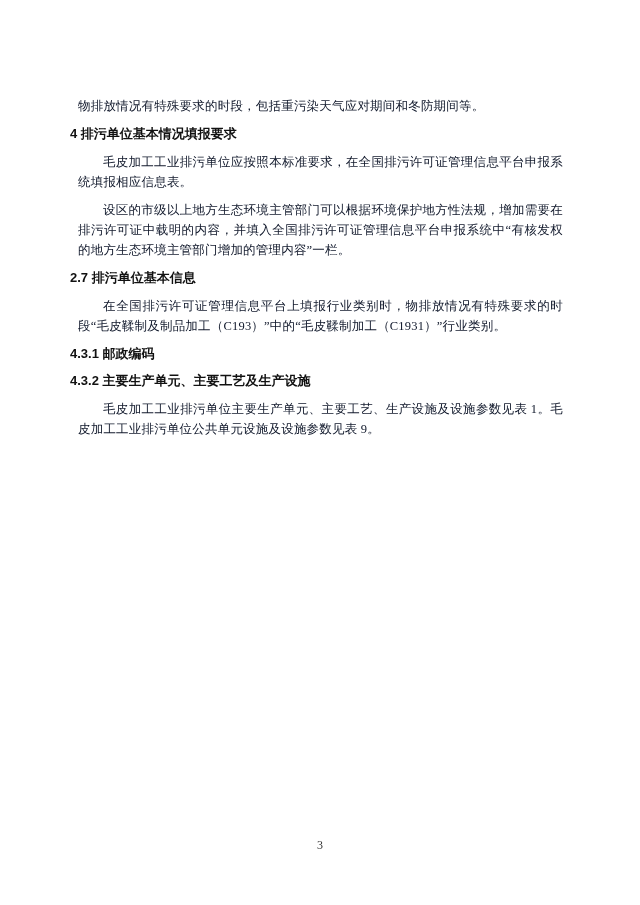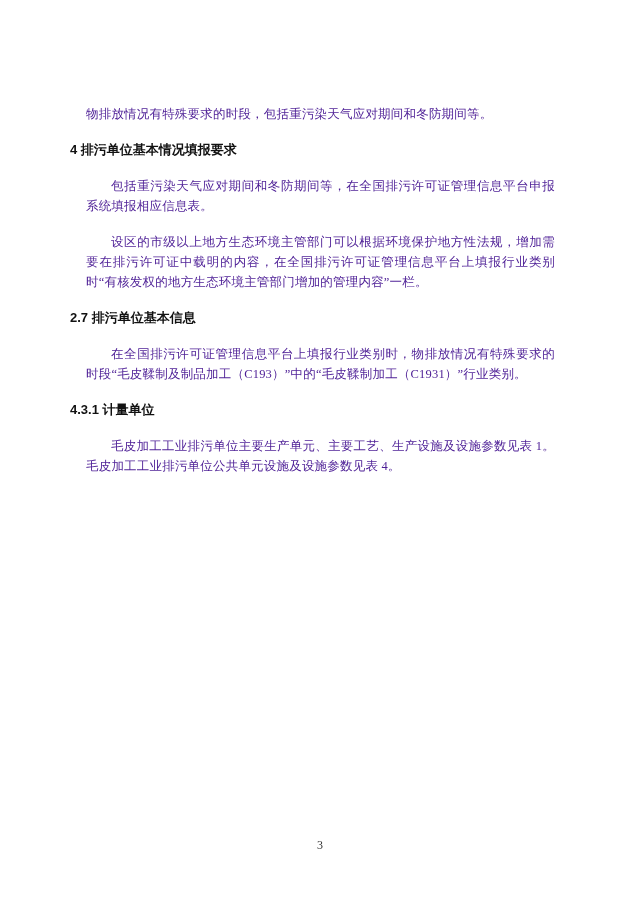--- a/index.html
+++ b/index.html
@@ -17,26 +17,26 @@
     overflow: hidden;
     box-sizing: border-box;
   }
   .content {
     position: absolute;
     left: 70px;
     top: 88px;
     width: 501px;
   }
   p.body {
-    margin: 16px;
+    margin: 8px;
     font-size: 12.5px;
     line-height: 20px;
     text-align: justify;
     letter-spacing: 0.2px;
-    color: #4c1d95;
+    color: #0f172a;
   }
   p.indent {
     text-indent: 2em;
   }
   .heading {
     font-family: "Liberation Sans", sans-serif;
     font-weight: 700;
     font-size: 13px;
     line-height: 20px;
     margin: 5px 0 7px 0;
@@ -59,32 +59,33 @@
 <body>
 
 <div class="page">
   <div class="content">
 
     <p class="body">物排放情况有特殊要求的时段，包括重污染天气应对期间和冬防期间等。</p>
 
     <div class="heading">4 排污单位基本情况填报要求</div>
 
 
-    <p class="body indent">包括重污染天气应对期间和冬防期间等，在全国排污许可证管理信息平台申报系统填报相应信息表。</p>
+    <p class="body indent">毛皮加工工业排污单位应按照本标准要求，在全国排污许可证管理信息平台申报系统填报相应信息表。</p>
 
-    <p class="body indent">设区的市级以上地方生态环境主管部门可以根据环境保护地方性法规，增加需要在排污许可证中载明的内容，在全国排污许可证管理信息平台上填报行业类别时“有核发权的地方生态环境主管部门增加的管理内容”一栏。</p>
+    <p class="body indent">设区的市级以上地方生态环境主管部门可以根据环境保护地方性法规，增加需要在排污许可证中载明的内容，并填入全国排污许可证管理信息平台申报系统中“有核发权的地方生态环境主管部门增加的管理内容”一栏。</p>
 
     <div class="heading">2.7 排污单位基本信息</div>
 
 
     <p class="body indent">在全国排污许可证管理信息平台上填报行业类别时，物排放情况有特殊要求的时段“毛皮鞣制及制品加工（C193）”中的“毛皮鞣制加工（C1931）”行业类别。</p>
 
 
-    <div class="heading">4.3.1 计量单位</div>
+    <div class="heading">4.3.1 邮政编码</div>
 
 
+    <div class="heading">4.3.2 主要生产单元、主要工艺及生产设施</div>
 
-    <p class="body indent">毛皮加工工业排污单位主要生产单元、主要工艺、生产设施及设施参数见表 1。毛皮加工工业排污单位公共单元设施及设施参数见表 4。</p>
+    <p class="body indent">毛皮加工工业排污单位主要生产单元、主要工艺、生产设施及设施参数见表 1。毛皮加工工业排污单位公共单元设施及设施参数见表 9。</p>
 
   </div>
 
   <div class="page-number">3</div>
 </div>
 
 </body></html>

